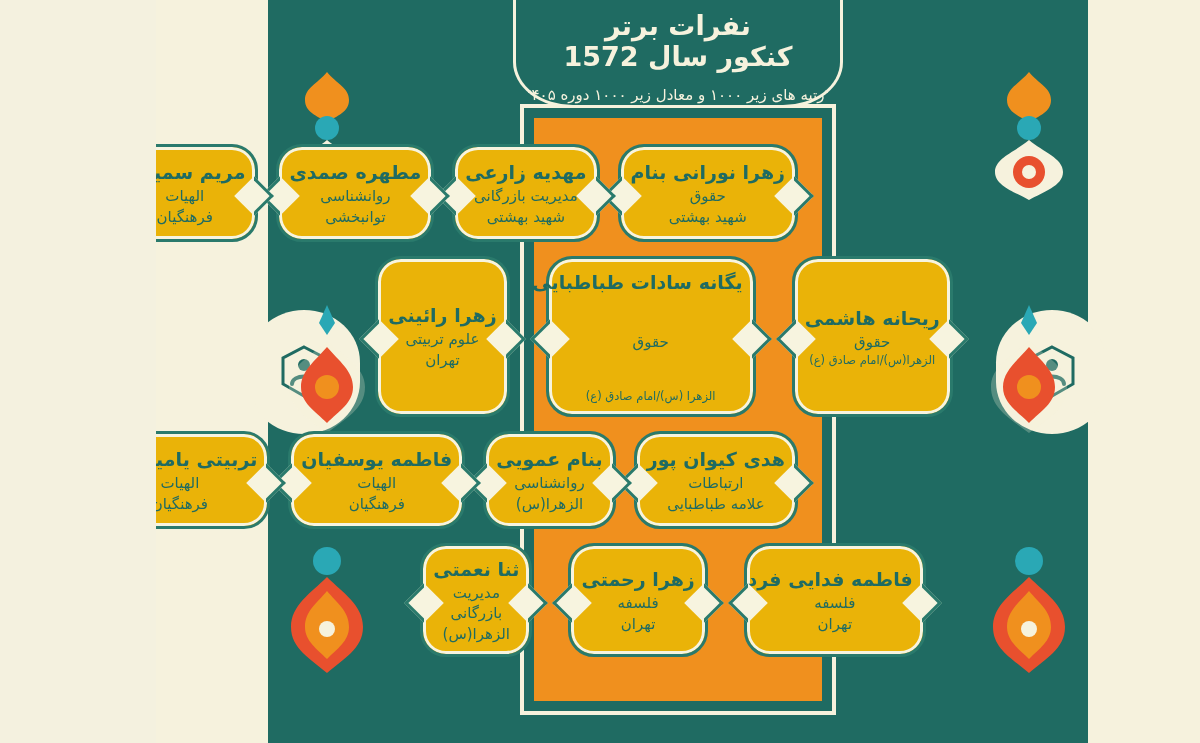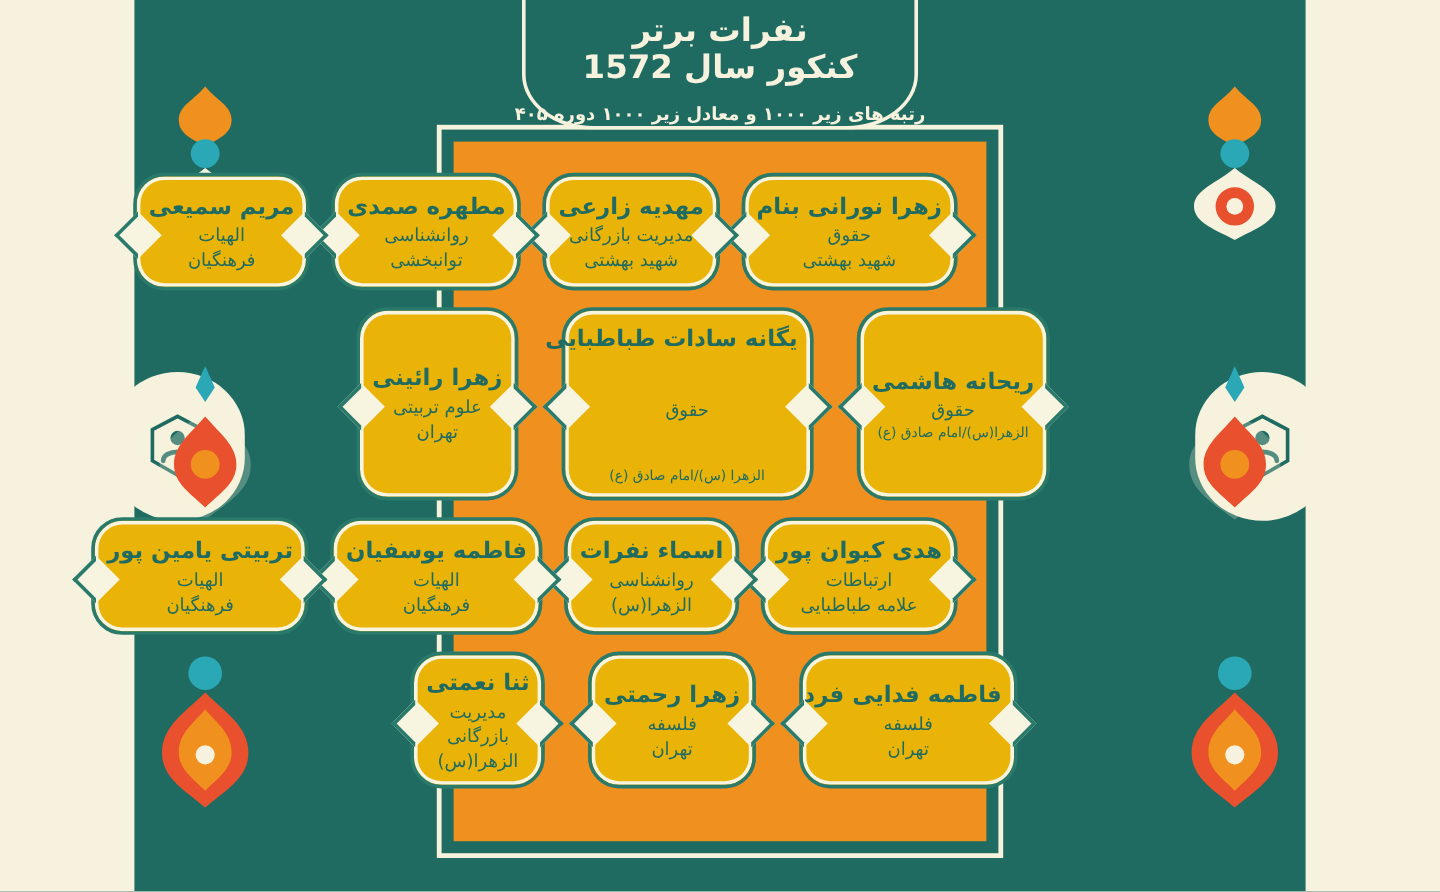--- a/index.html
+++ b/index.html
@@ -5,21 +5,21 @@
   * { box-sizing: border-box; }
   html, body {
     margin: 0; padding: 0;
     width: 1200px; height: 743px;
     overflow: hidden;
     background: #f4f1df;
     font-family: "DejaVu Sans", "Liberation Sans", sans-serif;
   }
   .poster {
     position: relative;
-    width: 1200px; height: 743px;
+    width: 1044px; height: 743px;
     background: #1f6b62;
     overflow: hidden;
   }
   
   .side-panel {
     position: absolute;
     top: 0; bottom: 0;
     width: 112px;
     background: #f6f2dd;
   }
@@ -83,21 +83,21 @@
   }
   .banner-sub {
     position: absolute;
     left: 50%;
     transform: translateX(-50%);
     top: 86px;
     width: 420px;
     text-align: center;
     color: #f6f2dd;
     font-size: 15px;
-    font-weight: bold;
+    font-weight: normal;
     z-index: 7;
     white-space: nowrap;
   }
 
   
   .board-frame {
     position: absolute;
     left: 134px; right: 134px;
     top: 104px; bottom: 28px;
     border: 4px solid #f6f2dd;
@@ -311,21 +311,21 @@
             </div>
           </div>
 
           <div class="row r3">
             <div class="card">
               <div class="nm">هدی کیوان پور</div>
               <div class="f1">ارتباطات</div>
               <div class="f2">علامه طباطبایی</div>
             </div>
             <div class="card">
-              <div class="nm">اسماء نفرات</div>
+              <div class="nm">بنام عمویی</div>
               <div class="f1">روانشناسی</div>
               <div class="f2">الزهرا(س)</div>
             </div>
             <div class="card">
               <div class="nm">فاطمه یوسفیان</div>
               <div class="f1">الهیات</div>
               <div class="f2">فرهنگیان</div>
             </div>
             <div class="card">
               <div class="nm">تربیتی یامین پور</div>

